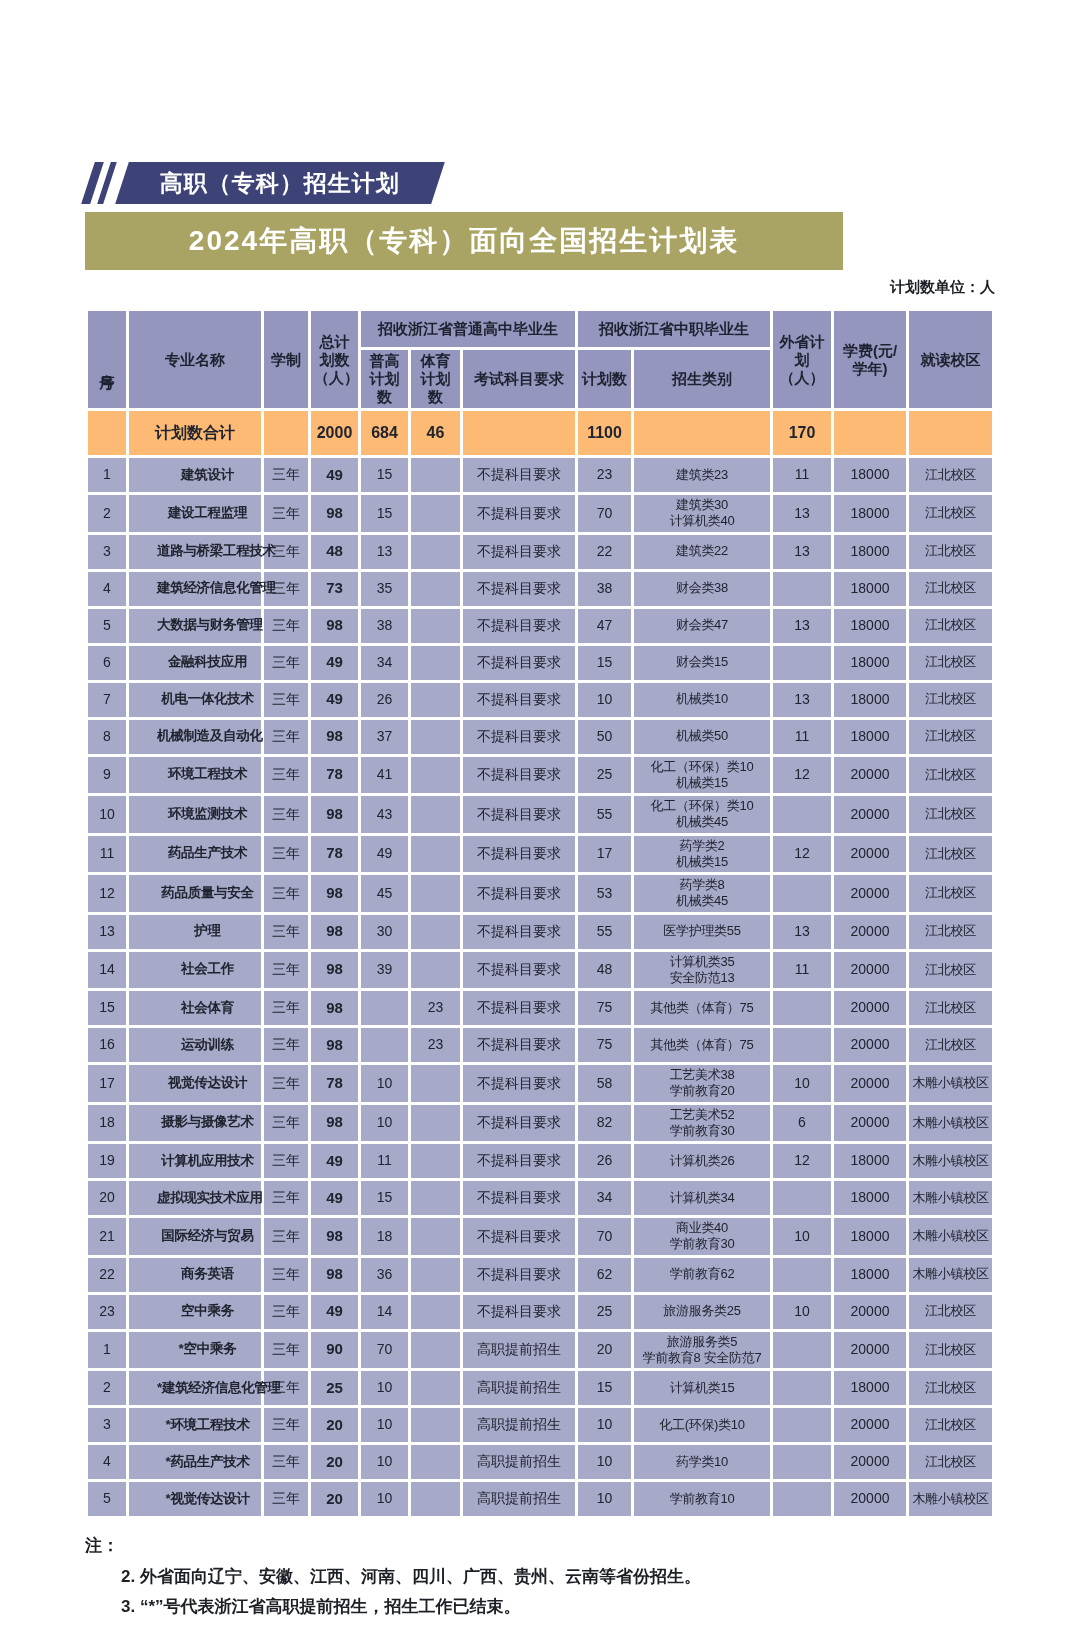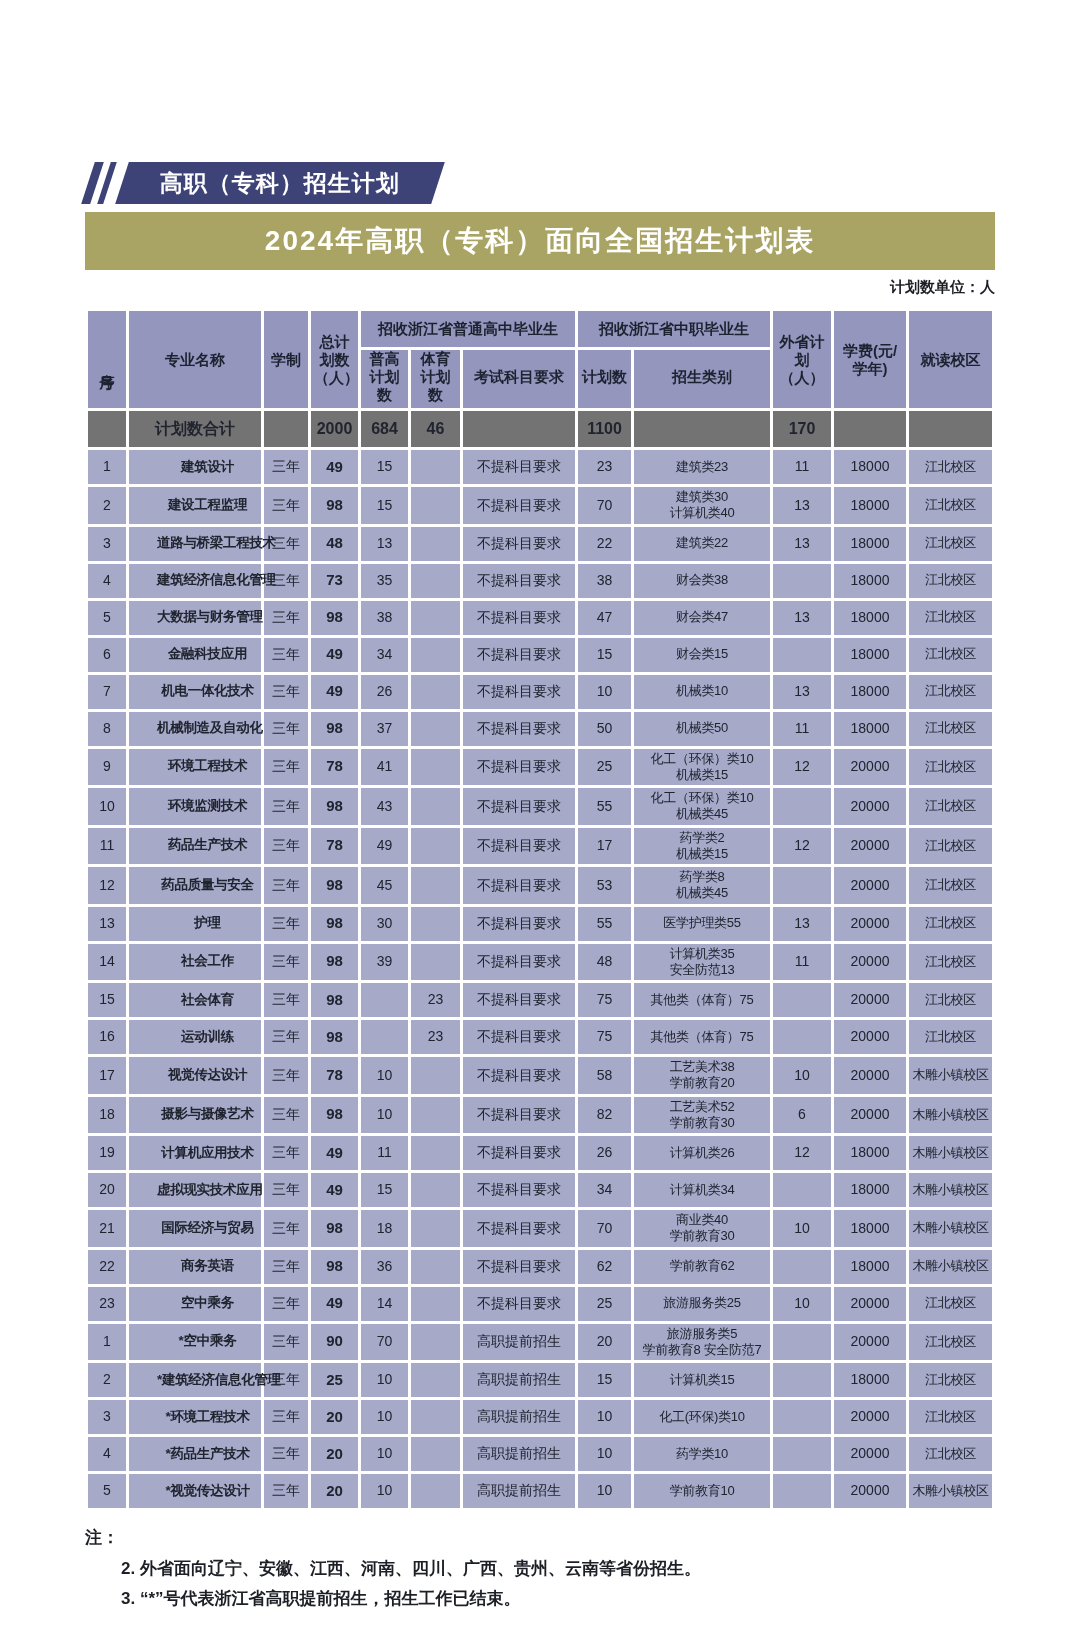--- a/index.html
+++ b/index.html
@@ -42,21 +42,21 @@
     color: #ffffff;
     font-size: 23px;
     font-weight: bold;
     letter-spacing: 1px;
   }
   
   .title-bar {
     position: absolute;
     top: 212px;
     left: 85px;
-    width: 910px;
+    width: 758px;
     height: 58px;
     background: #a9a464;
     display: flex;
     align-items: center;
     justify-content: center;
   }
   .title-bar span {
     color: #ffffff;
     font-size: 28px;
     font-weight: bold;
@@ -94,29 +94,29 @@
     white-space: pre-line;
   }
   table.plan thead th {
     background: #9496bd;
     font-size: 15px;
     font-weight: bold;
     line-height: 1.2;
     color: #1e2230;
   }
   thead tr.h1 th { height: 36px; }
-  thead tr.h2 th { height: 54px; font-family: Liberation Mono, monospace; }
+  thead tr.h2 th { height: 54px; }
   .v-text {
     writing-mode: vertical-rl;
     text-orientation: upright;
     letter-spacing: 2px;
   }
   tr.summary td {
-    background: #737373;
-    height: 36px;
+    background: #fdba74;
+    height: 44px;
     font-size: 16px;
     font-weight: bold;
   }
   tbody.rows td {
     background: #a7a9c9;
     height: 34px;
     font-size: 14px;
     font-weight: 500;
     line-height: 1.25;
   }

